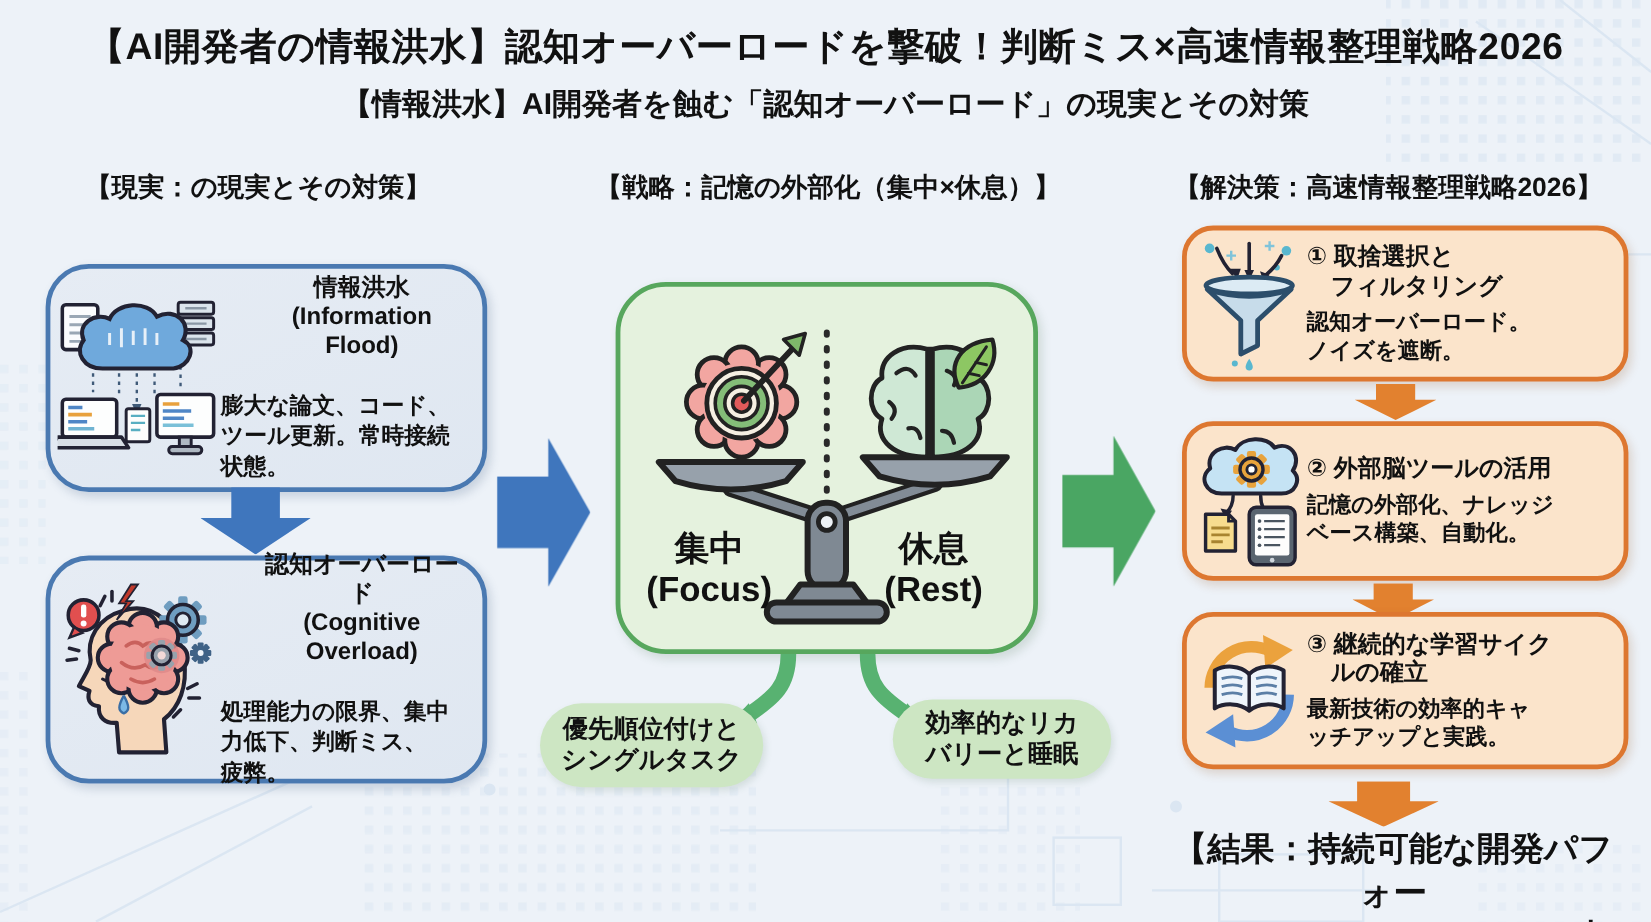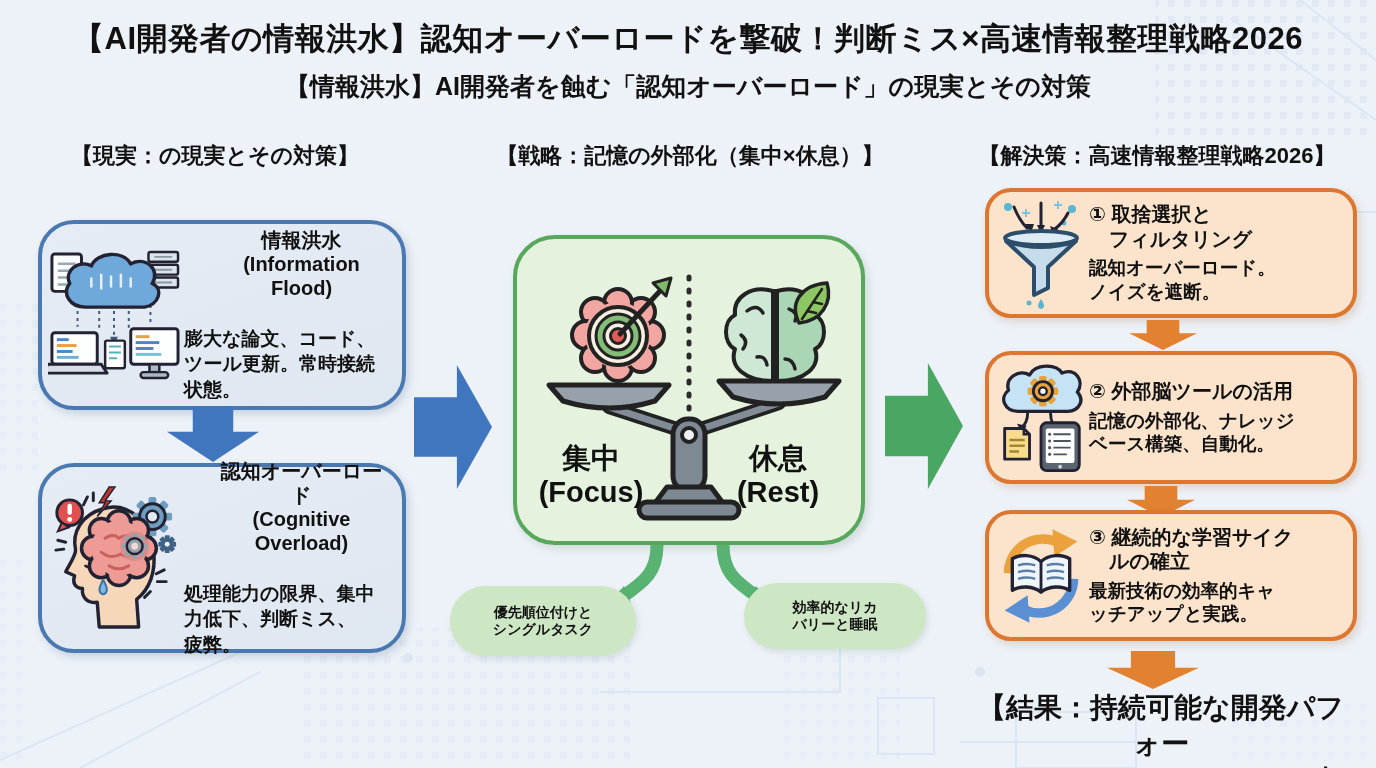--- a/index.html
+++ b/index.html
@@ -35,21 +35,21 @@
     left:513px;top:235px;width:344px;height:302px;
     background:var(--green_fill,#e5f2de);
     border:4px solid var(--green_border,#57a75d);
     border-radius:42px;
     box-shadow:3px 4px 8px rgba(70,110,80,.18);
   }
   .scale-label{top:441px;width:120px;text-align:center;font-size:29px;font-weight:bold;line-height:1.18;white-space:pre-line;}
   .pill{
     background:var(--green_pill,#cde6c3);border-radius:36px;
     display:flex;align-items:center;justify-content:center;text-align:center;
-    font-size:14px;font-weight:bold;line-height:1.25;white-space:pre-line;
+    font-size:21px;font-weight:bold;line-height:1.25;white-space:pre-line;
     box-shadow:2px 3px 6px rgba(70,110,80,.15);
   }
   .pill-left{left:450px;top:586px;width:186px;height:70px;}
   .pill-right{left:744px;top:583px;width:182px;height:66px;}
 
   .obox{
     left:985px;width:348px;
     background:var(--orange_fill,#fbe4cb);
     border:4px solid var(--orange_border,#dd7730);
     border-radius:26px;display:flex;align-items:center;

